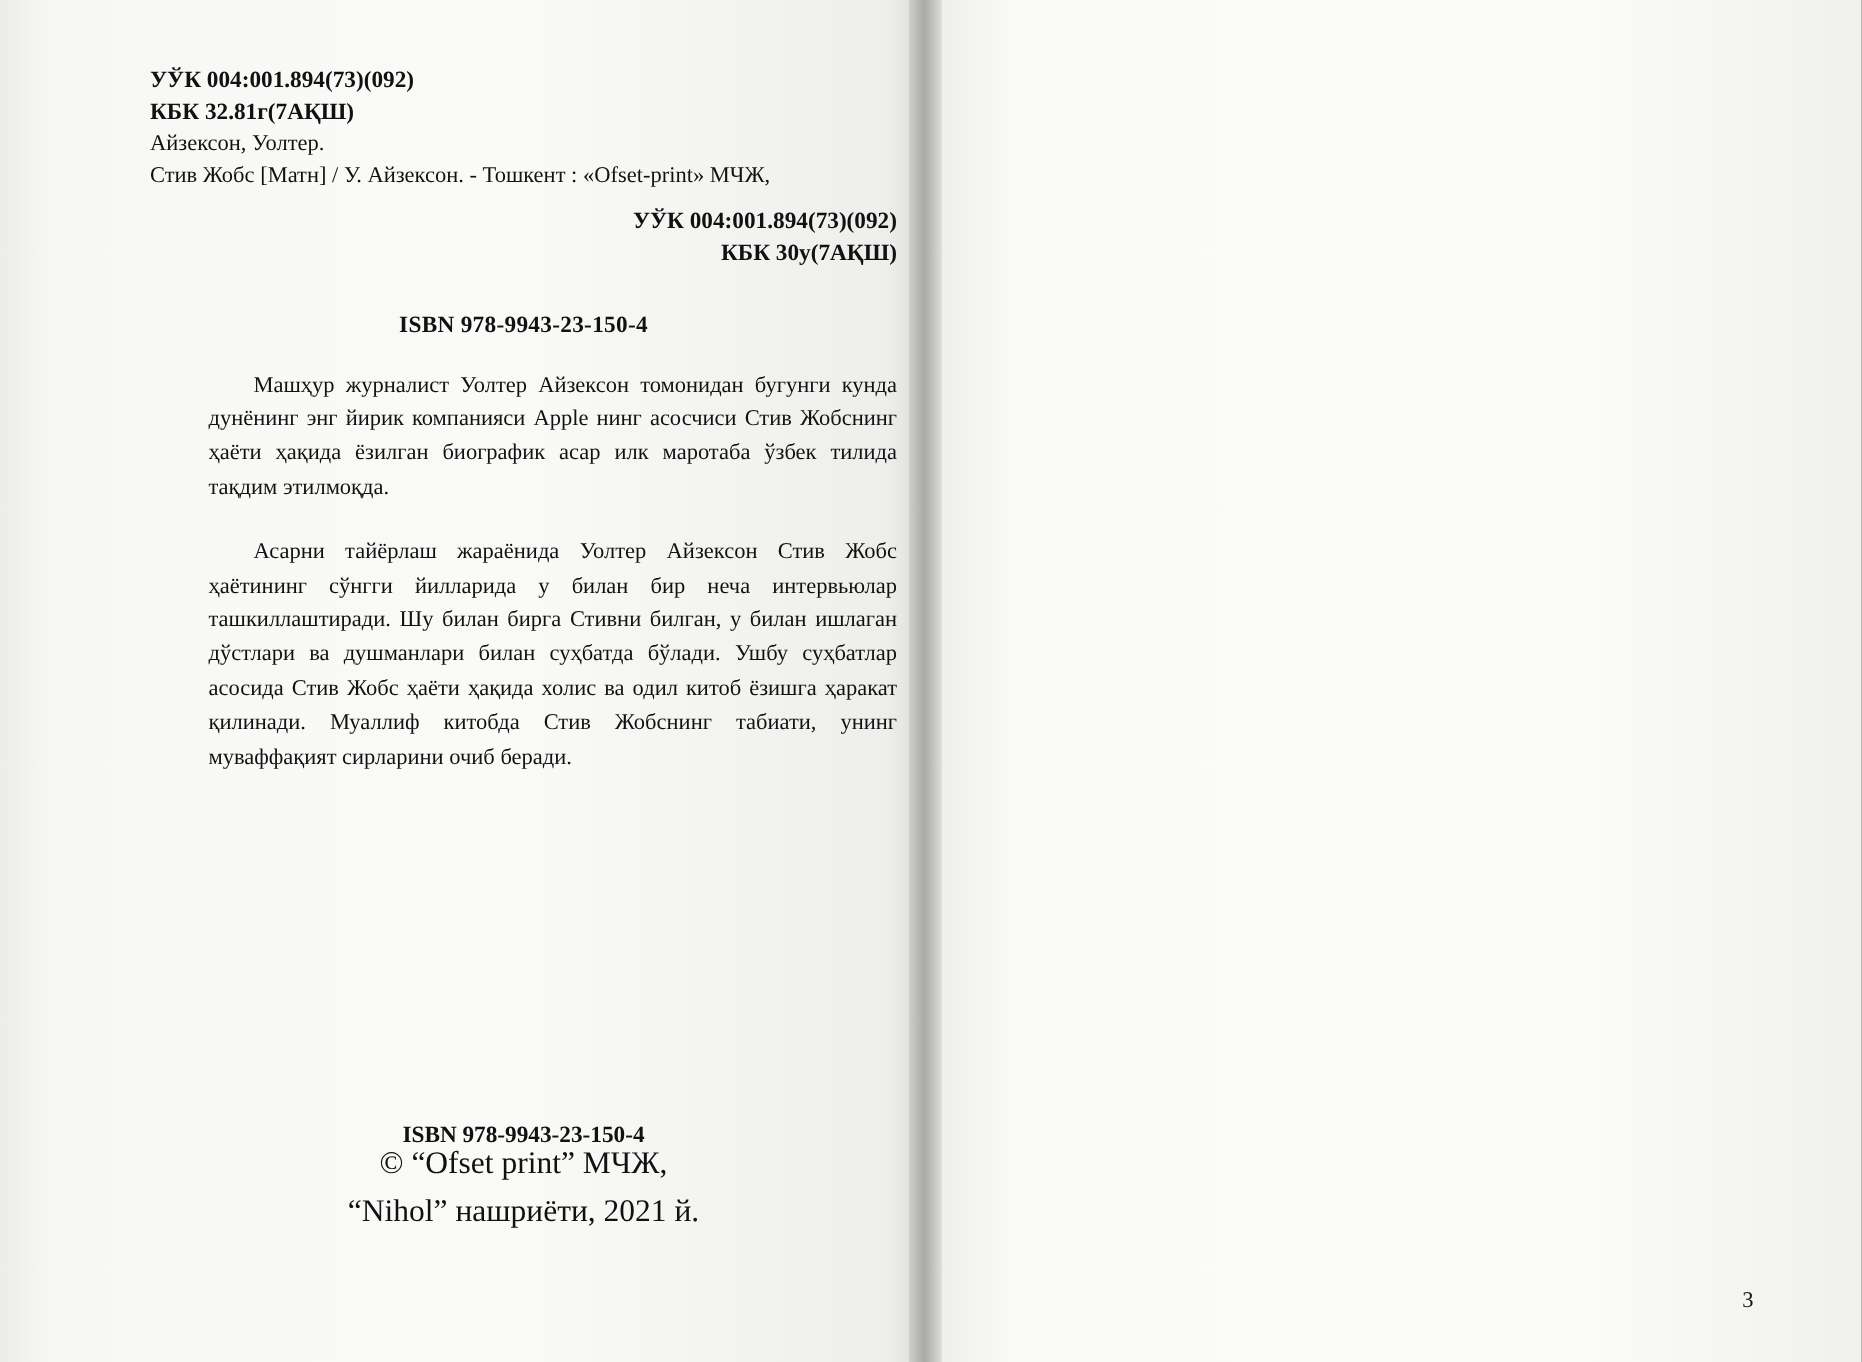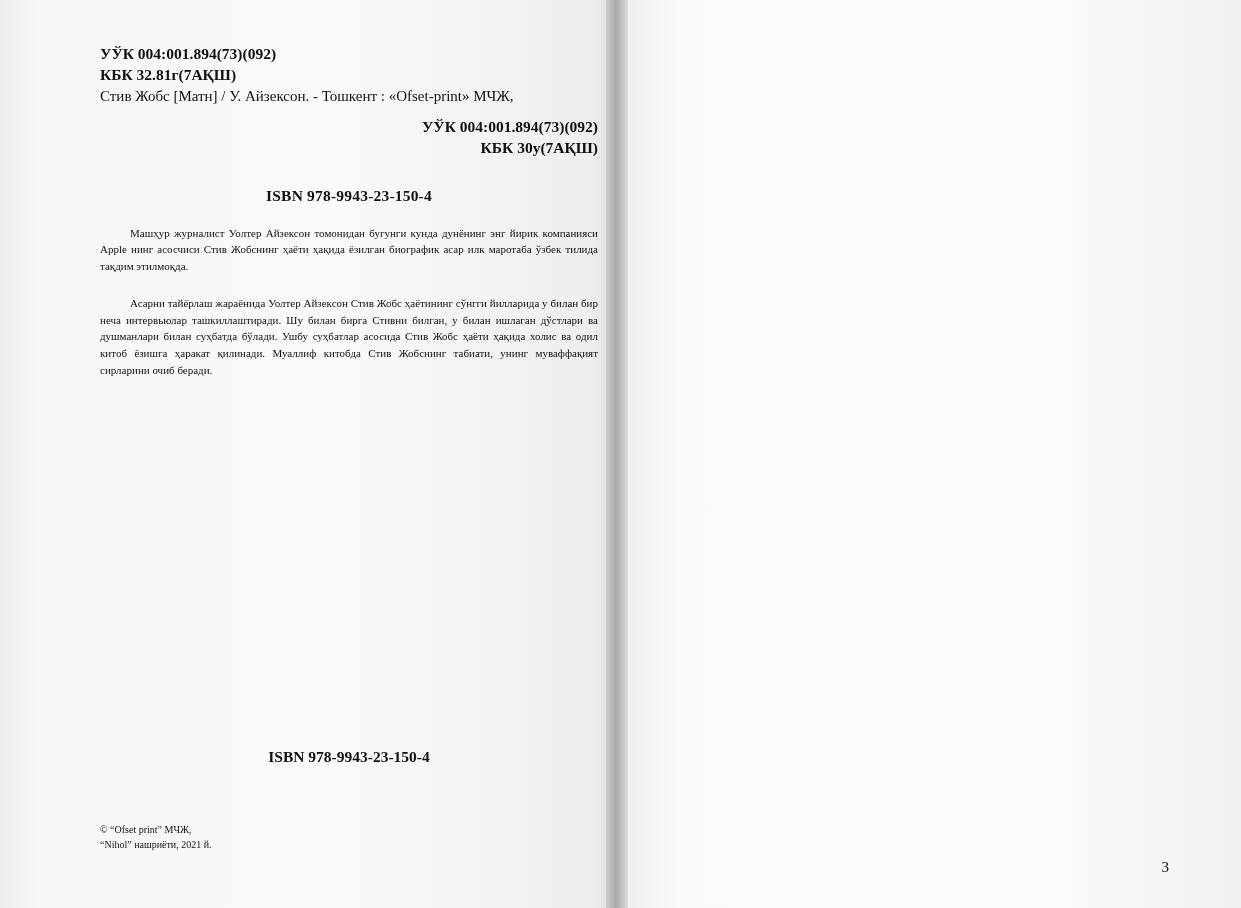--- a/index.html
+++ b/index.html
@@ -70,42 +70,43 @@
   }
   .isbn-top {
     margin-top: 28px;
     text-align: center;
     font-size: 15.5px;
     font-weight: bold;
     letter-spacing: 0.2px;
   }
   .para {
     margin-top: 20px;
-    font-size: 11px;
+    font-size: 15px;
     line-height: 1.52;
     text-align: justify;
     text-indent: 30px;
     hyphens: auto;
+    margin-left: 39px;
   }
   .isbn-bottom {
     position: absolute;
     left: 100px;
     top: 748px;
     width: 498px;
     text-align: center;
     font-size: 15.5px;
     font-weight: bold;
   }
   .copyright {
     position: absolute;
     left: 100px;
-    top: 822px;
+    top: 760px;
     width: 498px;
-    text-align: left;
-    font-size: 10px;
+    text-align: center;
+    font-size: 21px;
     line-height: 1.5;
   }
   .folio {
     position: absolute;
     right: 72px;
     bottom: 32px;
     font-size: 15px;
   }
 </style>
 </head>
@@ -114,20 +115,21 @@
 <div class="page">
 
   <div class="leaf leaf-left">
     <div class="left-col">
 
       <div class="cip-block">
         <div class="cip-line">УЎК 004:001.894(73)(092)</div>
         <div class="cip-line">КБК 32.81г(7АҚШ)</div>
       </div>
 
+      <div class="cip-plain">Айзексон, Уолтер.</div>
       <div class="cip-plain">Стив Жобс [Матн] / У. Айзексон. - Тошкент : «Ofset-print» МЧЖ,</div>
 
       <div class="udk-right">
         <div>УЎК 004:001.894(73)(092)</div>
         <div>КБК 30у(7АҚШ)</div>
       </div>
 
       <div class="isbn-top">ISBN 978-9943-23-150-4</div>
 
       <p class="para">Машҳур журналист Уолтер Айзексон томонидан бугунги кунда дунёнинг энг йирик компанияси Apple нинг асосчиси Стив Жобснинг ҳаёти ҳақида ёзилган биографик асар илк маротаба ўзбек тилида тақдим этилмоқда.</p>

